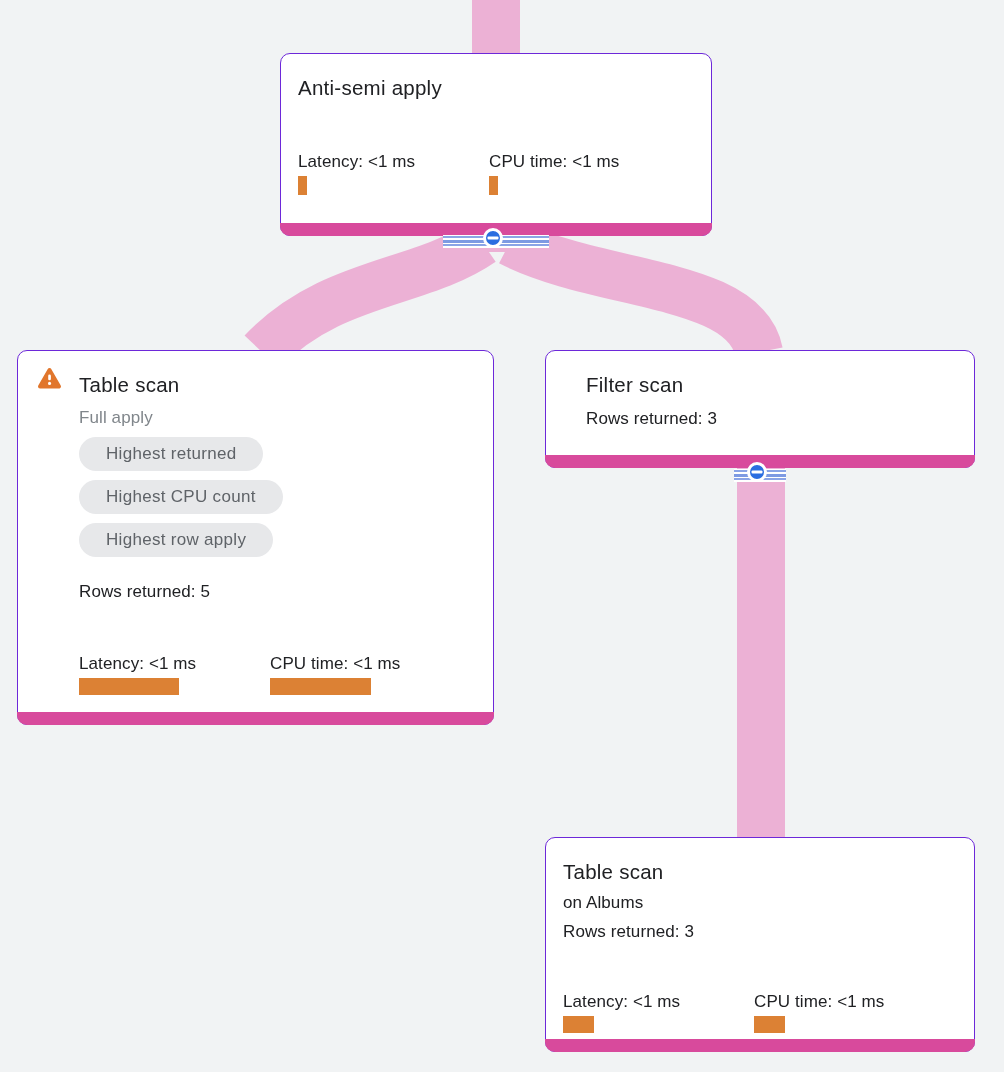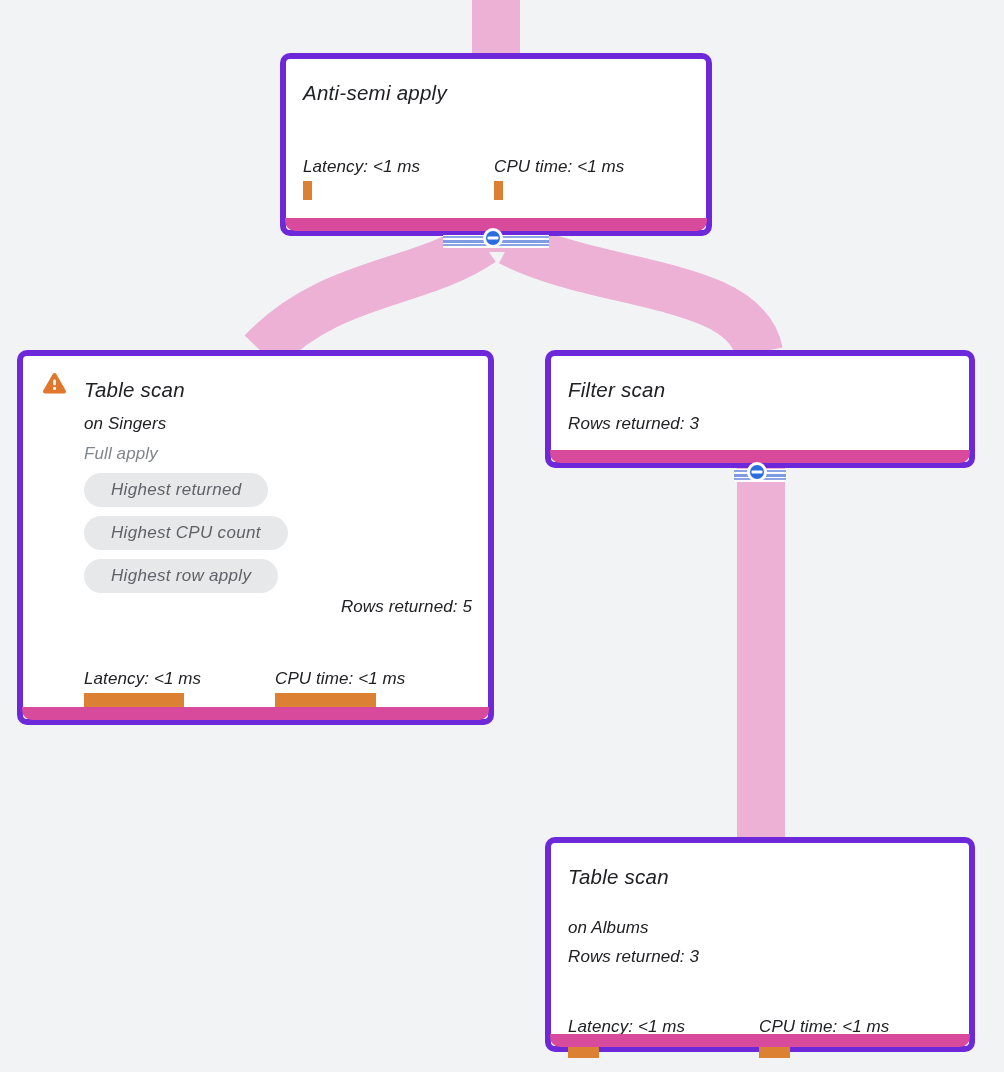--- a/index.html
+++ b/index.html
@@ -16,25 +16,24 @@
   }
   .edges {
     position: absolute;
     left: 0; top: 0;
     z-index: 0;
   }
   
   .node {
     position: absolute;
     background: #ffffff;
-    border: 6px solid #6d28d9;
+    border: 1px solid #6d28d9;
     border-radius: 10px;
     box-sizing: border-box;
     z-index: 1;
-    font-style: italic;
   }
   .node-accent {
     position: absolute;
     left: -1px; right: -1px; bottom: -1px;
     height: 13px;
     border-radius: 0 0 10px 10px;
   }
   .node-body {
     position: relative;
     padding: 14px 16px 0 17px;
@@ -152,59 +151,58 @@
   </button>
 
   <div class="node with-icon" style="left:17px; top:350px; width:477px; height:375px;">
     <div class="node-body">
       <svg class="warn-icon" viewBox="0 0 24 22">
         <path d="M12 3 L21.5 19.5 H2.5 Z" stroke-width="4" stroke-linejoin="round" stroke="#e1762c" fill="#e1762c"></path>
         <rect x="10.7" y="7.6" width="2.7" height="5.6" rx="1.3" fill="#ffffff"></rect>
         <circle cx="12.05" cy="16.4" r="1.55" fill="#ffffff"></circle>
       </svg>
       <div class="node-title">Table scan</div>
-      <div class="node-line">on Singers</div>
       <div class="node-line muted" style="margin-top:10px;">Full apply</div>
       <div style="margin-top:3px;">
         <span class="chip">Highest returned</span>
         <span class="chip">Highest CPU count</span>
         <span class="chip">Highest row apply</span>
       </div>
-      <div class="node-line" style="margin-top:4px;text-align:right;">Rows returned: 5</div>
+      <div class="node-line" style="margin-top:25px;">Rows returned: 5</div>
       <div class="metrics" style="margin-top:18px;">
         <div class="metric">
           <div class="metric-label">Latency: &lt;1 ms</div>
           <div class="metric-bar" style="width: 100px; height: 17px; background: rgb(220, 129, 52);"></div>
         </div>
         <div class="metric">
           <div class="metric-label">CPU time: &lt;1 ms</div>
           <div class="metric-bar" style="width: 101px; height: 17px; background: rgb(220, 129, 52);"></div>
         </div>
       </div>
     </div>
     <div class="node-accent" style="background: rgb(216, 74, 156);"></div>
   </div>
 
-  <div class="node" style="left:545px; top:350px; width:430px; height:118px;">
+  <div class="node" style="left:545px; top:350px; width:430px; height:118px;padding-left:23px;">
     <div class="node-body">
       <div class="node-title">Filter scan</div>
       <div class="node-line">Rows returned: 3</div>
     </div>
     <div class="node-accent" style="background: rgb(216, 74, 156);"></div>
   </div>
 
   <div class="collapse-handle" style="left:734px; top:469px; width:52px;"></div>
   <button class="collapse-btn" style="left: 747px; top: 462px; background: rgb(43, 109, 224);">
     <span class="minus"></span>
   </button>
 
   <div class="node" style="left:545px; top:837px; width:430px; height:215px;">
     <div class="node-body">
       <div class="node-title">Table scan</div>
-      <div class="node-line" style="margin-top:28px;">on Albums</div>
+      <div class="node-line" style="margin-top:8px;">on Albums</div>
       <div class="node-line" style="margin-top:9px;">Rows returned: 3</div>
       <div class="metrics" style="margin-top:16px;">
         <div class="metric">
           <div class="metric-label">Latency: &lt;1 ms</div>
           <div class="metric-bar" style="width: 31px; height: 17px; background: rgb(220, 129, 52);"></div>
         </div>
         <div class="metric">
           <div class="metric-label">CPU time: &lt;1 ms</div>
           <div class="metric-bar" style="width: 31px; height: 17px; background: rgb(220, 129, 52);"></div>
         </div>

